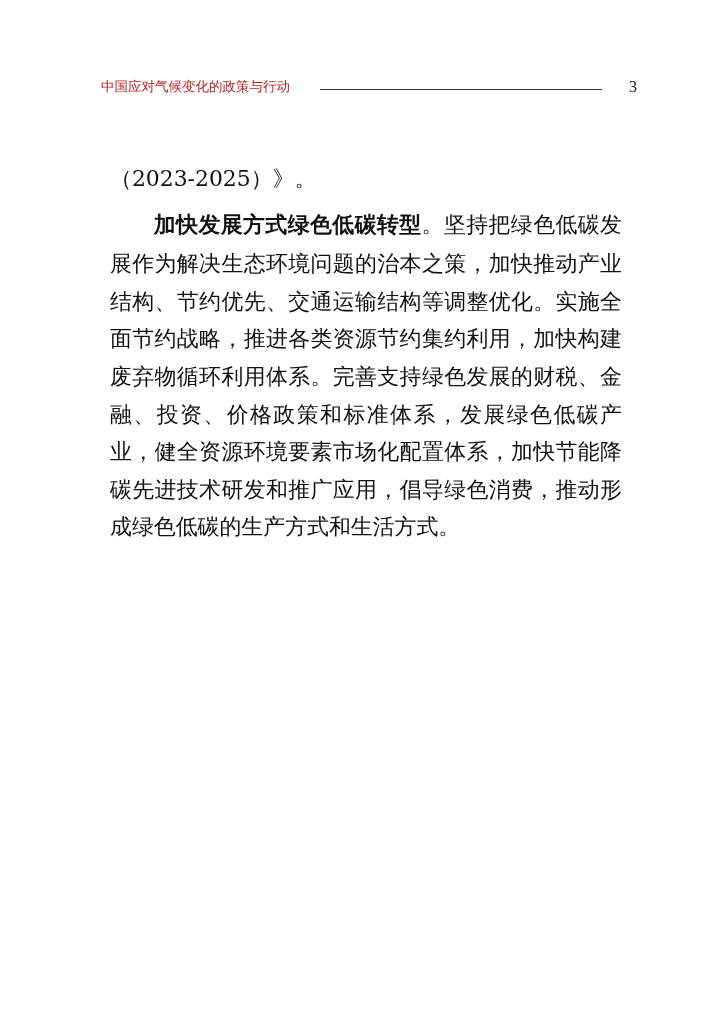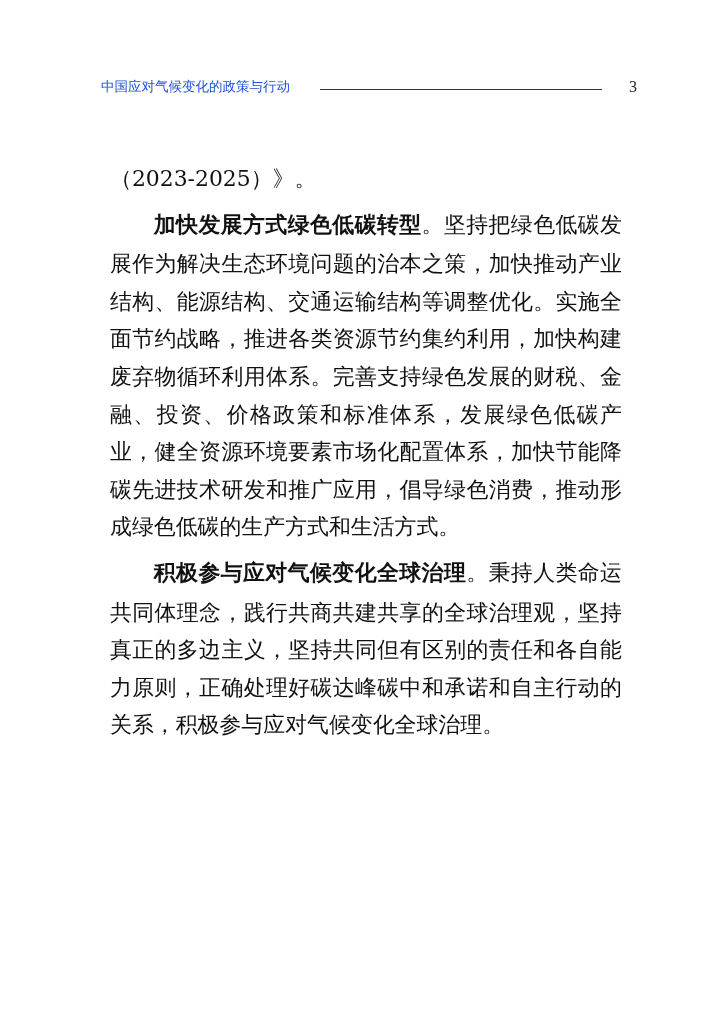--- a/index.html
+++ b/index.html
@@ -1,36 +1,35 @@
 <!DOCTYPE html>
 <html><head>
 <meta charset="utf-8">
 <style>
   html, body { margin: 0; padding: 0; background: #ffffff; }
   body { width: 724px; height: 1023px; position: relative; overflow: hidden;
          font-family: "DejaVu Serif", "Liberation Serif", serif; color: #111; }
   .header { position: absolute; top: 78px; left: 101px; width: 540px; height: 22px; }
   .header-title { position: absolute; left: 0; top: 0; font-family: "DejaVu Sans", "Liberation Sans", sans-serif;
-                  font-size: 13.5px; color: #1d4ed8; letter-spacing: 0px; white-space: nowrap; }
+                  font-size: 13.5px; color: #b91c1c; letter-spacing: 0px; white-space: nowrap; }
   .header-rule { position: absolute; left: 219px; top: 11px; width: 282px; height: 0; border-top: 1.2px solid #333; }
   .header-page { position: absolute; right: 4px; top: 0; font-family: "Liberation Serif", serif; font-size: 16px; color: #222; }
   .body-text { position: absolute; top: 152px; left: 102px; width: 528px; font-size: 21.9px; line-height: 37.6px; }
   .para { margin: 8px; text-align: justify; text-align-last: left; }
   .indent { text-indent: 43.8px; }
   .bold { font-weight: bold; font-family: Liberation Mono, monospace; }
 </style>
 </head>
 <body>
 
 <div class="header">
   <span class="header-title">中国应对气候变化的政策与行动</span>
   <div class="header-rule"></div>
   <span class="header-page">3</span>
 </div>
 
 <div class="body-text">
   <p class="para">（2023-2025）》。</p>
 
-  <p class="para indent"><span class="bold">加快发展方式绿色低碳转型</span><span>。坚持把绿色低碳发展作为解决生态环境问题的治本之策，加快推动产业结构、能源结构、交通运输结构等调整优化。实施全面节约战略，推进各类资源节约集约利用，加快构建废弃物循环利用体系。完善支持绿色发展的财税、金融、投资、价格政策和标准体系，发展绿色低碳产业，健全资源环境要素市场化配置体系，加快节能降碳先进技术研发和推广应用，倡导绿色消费，推动形成绿色低碳的生产方式和生活方式。</span></p>
+  <p class="para indent"><span class="bold">加快发展方式绿色低碳转型</span><span>。坚持把绿色低碳发展作为解决生态环境问题的治本之策，加快推动产业结构、节约优先、交通运输结构等调整优化。实施全面节约战略，推进各类资源节约集约利用，加快构建废弃物循环利用体系。完善支持绿色发展的财税、金融、投资、价格政策和标准体系，发展绿色低碳产业，健全资源环境要素市场化配置体系，加快节能降碳先进技术研发和推广应用，倡导绿色消费，推动形成绿色低碳的生产方式和生活方式。</span></p>
 
 
-  <p class="para indent"><span class="bold">积极参与应对气候变化全球治理</span><span>。秉持人类命运共同体理念，践行共商共建共享的全球治理观，坚持真正的多边主义，坚持共同但有区别的责任和各自能力原则，正确处理好碳达峰碳中和承诺和自主行动的关系，积极参与应对气候变化全球治理。</span></p>
 </div>
 
 </body></html>

